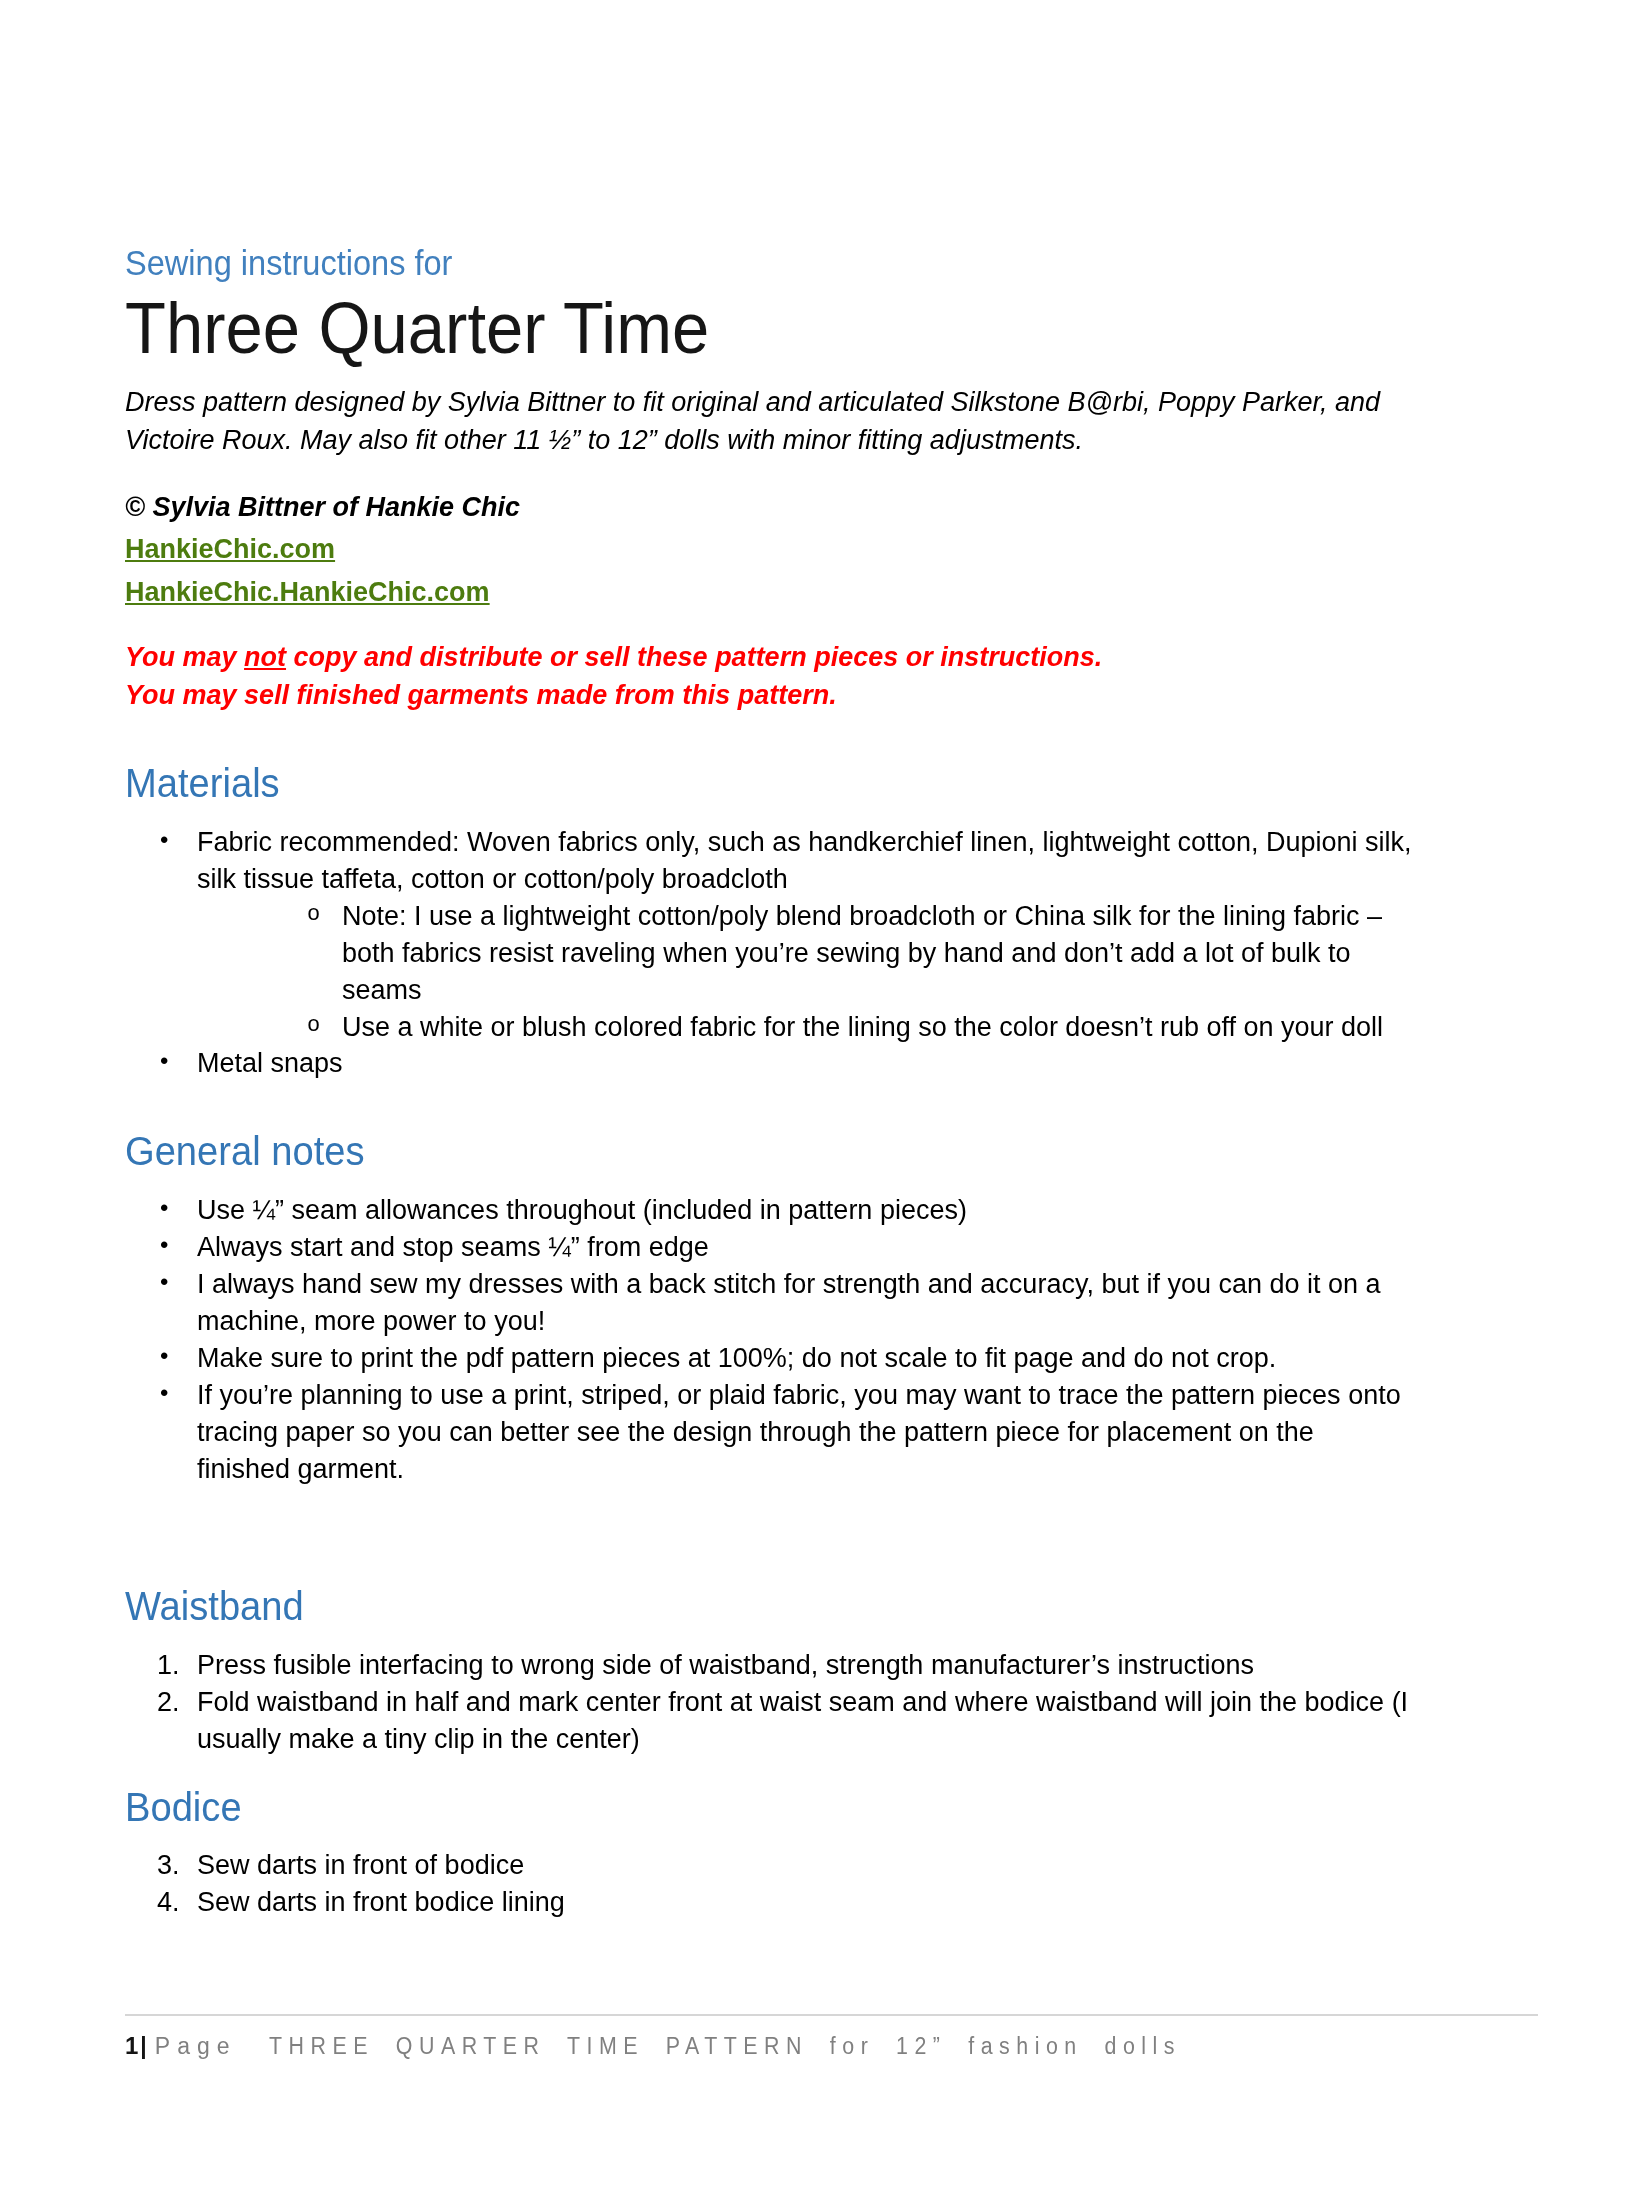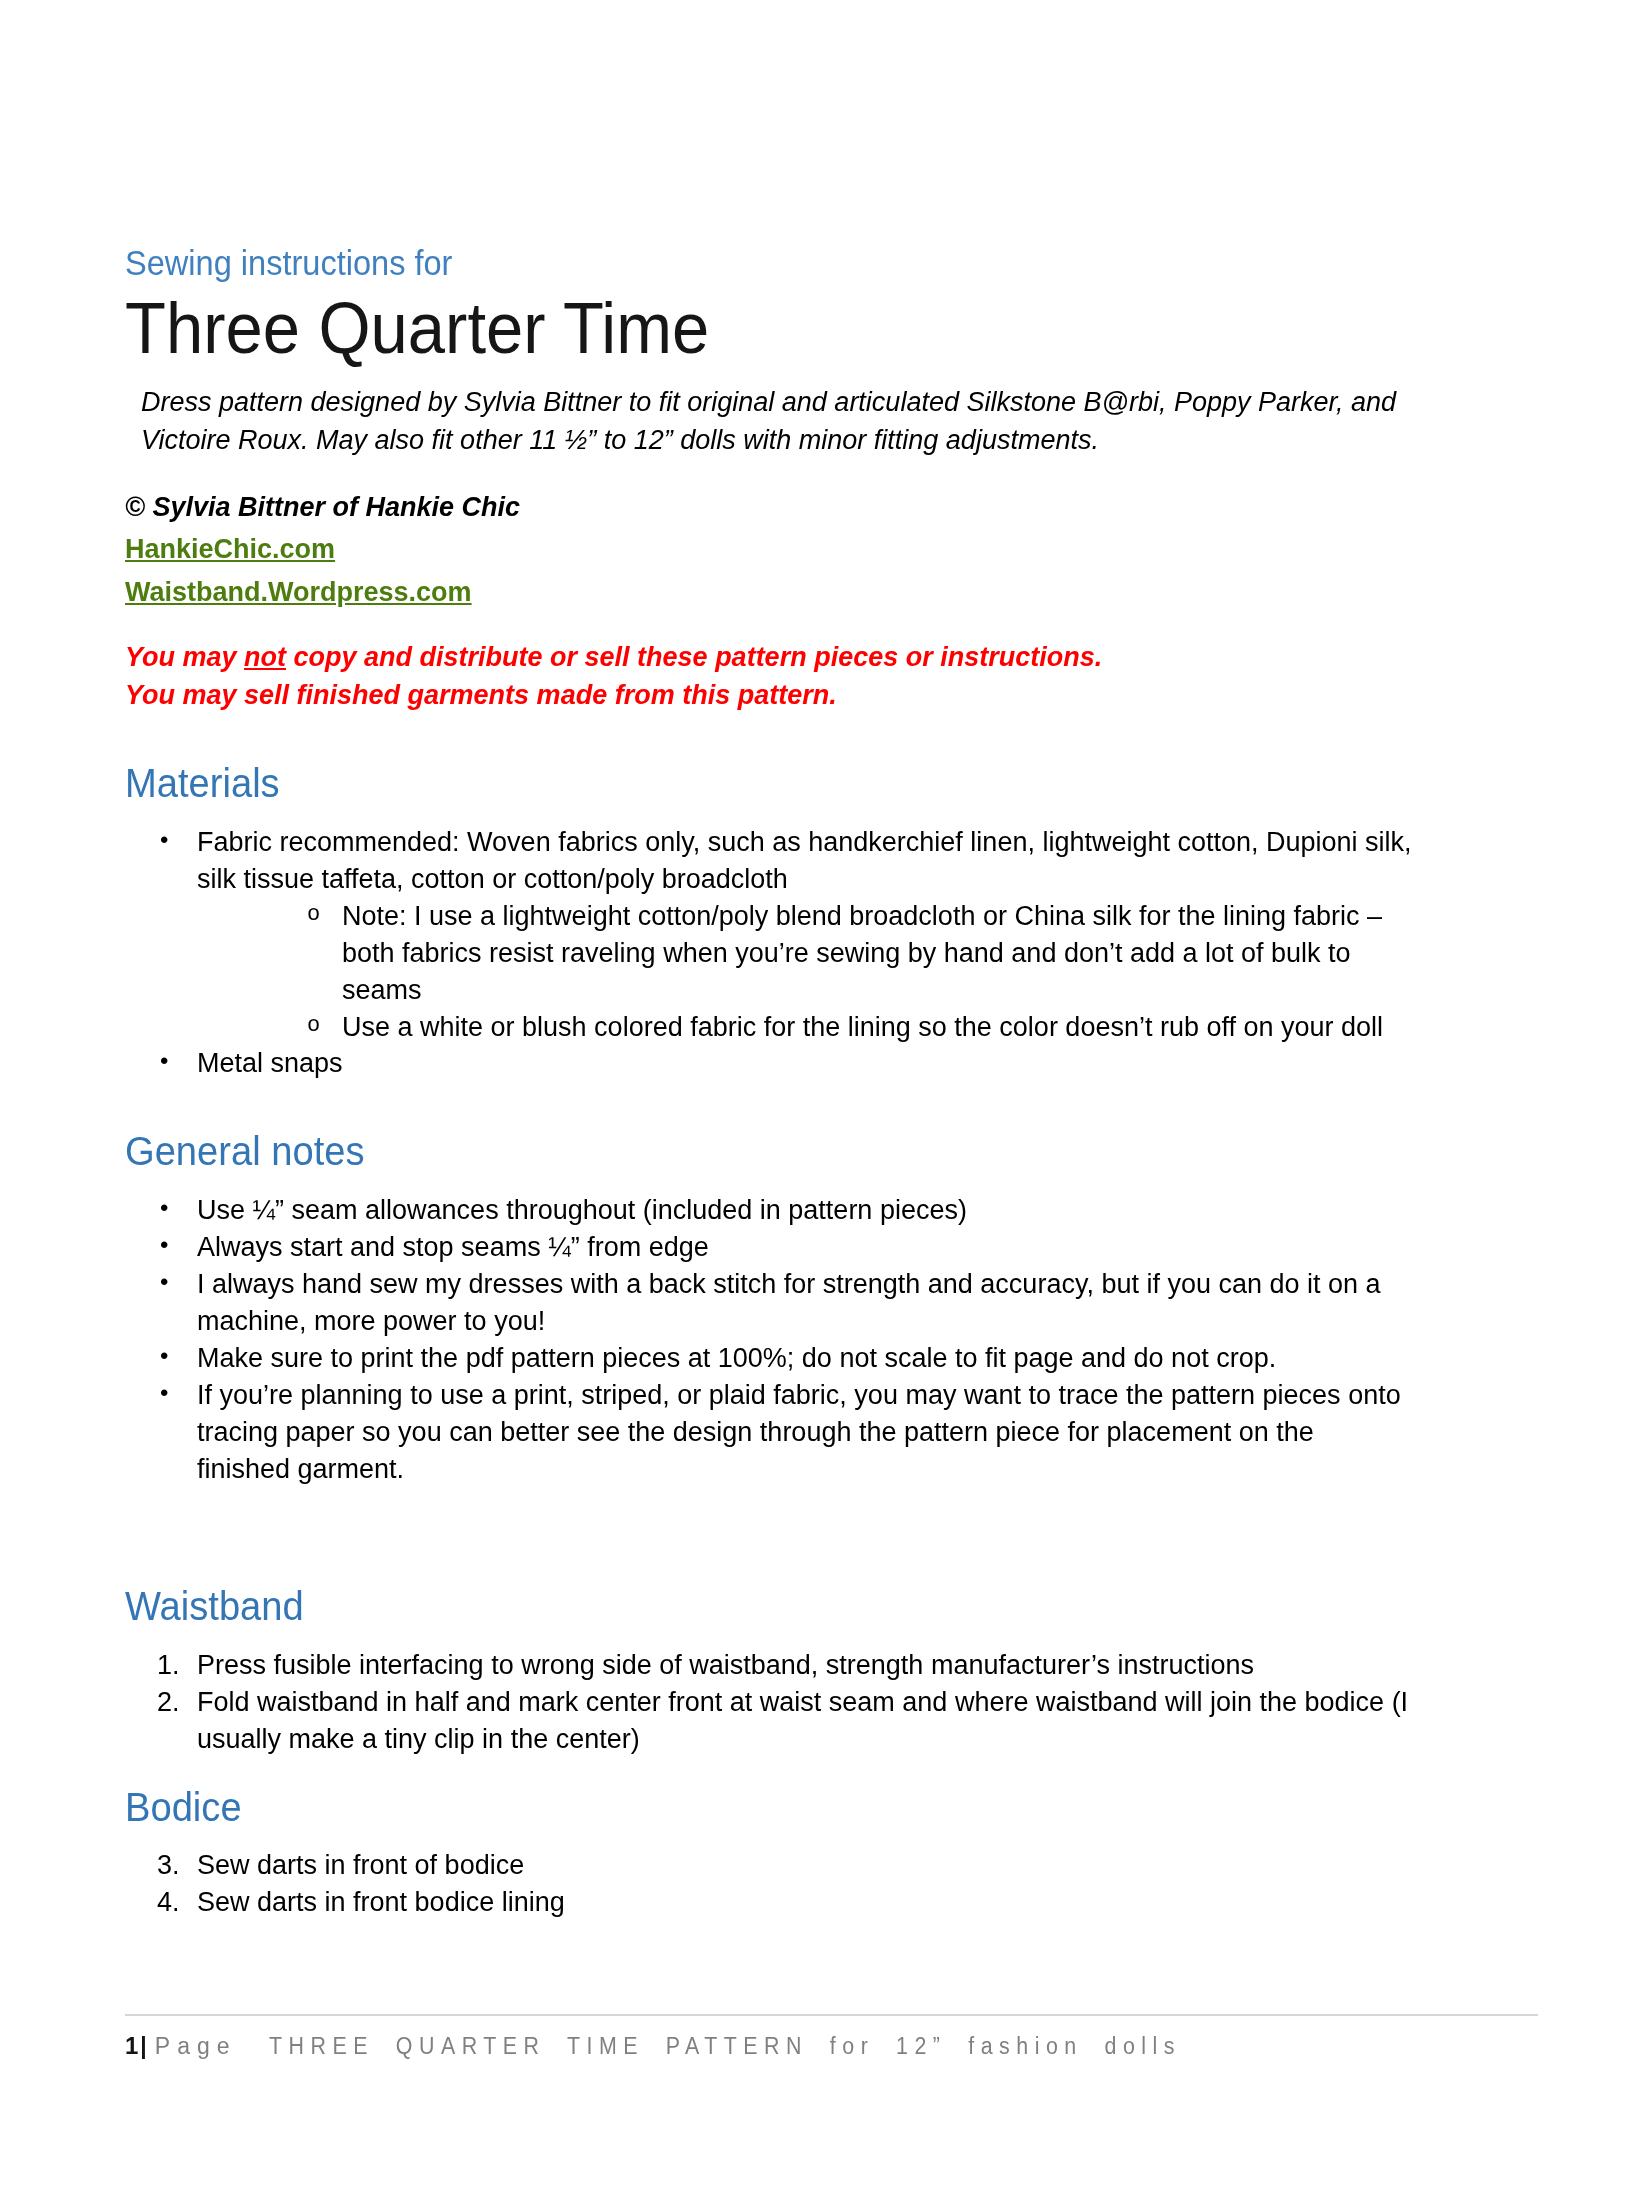--- a/index.html
+++ b/index.html
@@ -15,21 +15,21 @@
   }
   .condensed { transform:scaleX(0.93); transform-origin:left center; white-space:nowrap; }
   .eyebrow {
     font-size:35px; line-height:1.15; color:#4180BE; margin-bottom:2px;
   }
   .title {
     font-size:72px; line-height:1.1; color:#161616; font-weight:400;
     margin:6px 0 16px 0;
   }
   .desc {
-    font-style:italic; font-size:27px; line-height:1.38; max-width:1310px; margin:16px;
+    font-style:italic; font-size:27px; line-height:1.38; max-width:1310px; margin:0;
   }
   .copyright { font-weight:bold; font-style:italic; margin-top:30px; line-height:1.38; }
   .link-row { line-height:1.42; margin-top:4px; }
   .doclink { color:#4d7c0f; text-decoration:underline; cursor:pointer;font-weight:bold; }
   .notice { color:#FF0000; font-weight:bold; font-style:italic; margin-top:28px; }
   .notice-line { line-height:1.4; }
   .notice-underline { text-decoration:underline; }
   .section-heading {
     font-size:41px; font-weight:400; color:#3476B5; line-height:1.15;
     margin:46px 0 16px 0;
@@ -66,21 +66,21 @@
   <div class="title condensed">Three Quarter Time</div>
 
   <p class="desc">Dress pattern designed by Sylvia Bittner to fit original and articulated Silkstone B@rbi, Poppy Parker, and Victoire Roux. May also fit other 11 ½” to 12” dolls with minor fitting adjustments.</p>
 
   <div class="copyright">© Sylvia Bittner of Hankie Chic</div>
 
   <div class="link-row">
     <span class="doclink">HankieChic.com</span>
   </div>
   <div class="link-row">
-    <span class="doclink">Waistband.Wordpress.com</span>
+    <span class="doclink">HankieChic.HankieChic.com</span>
   </div>
 
   <div class="notice">
     <div class="notice-line"><span>You may </span><span class="notice-underline">not</span><span> copy and distribute or sell these pattern pieces or instructions.</span></div>
     <div class="notice-line">You may sell finished garments made from this pattern.</div>
   </div>
 
   <h2 class="section-heading condensed">Materials</h2>
   <div class="list">
 

